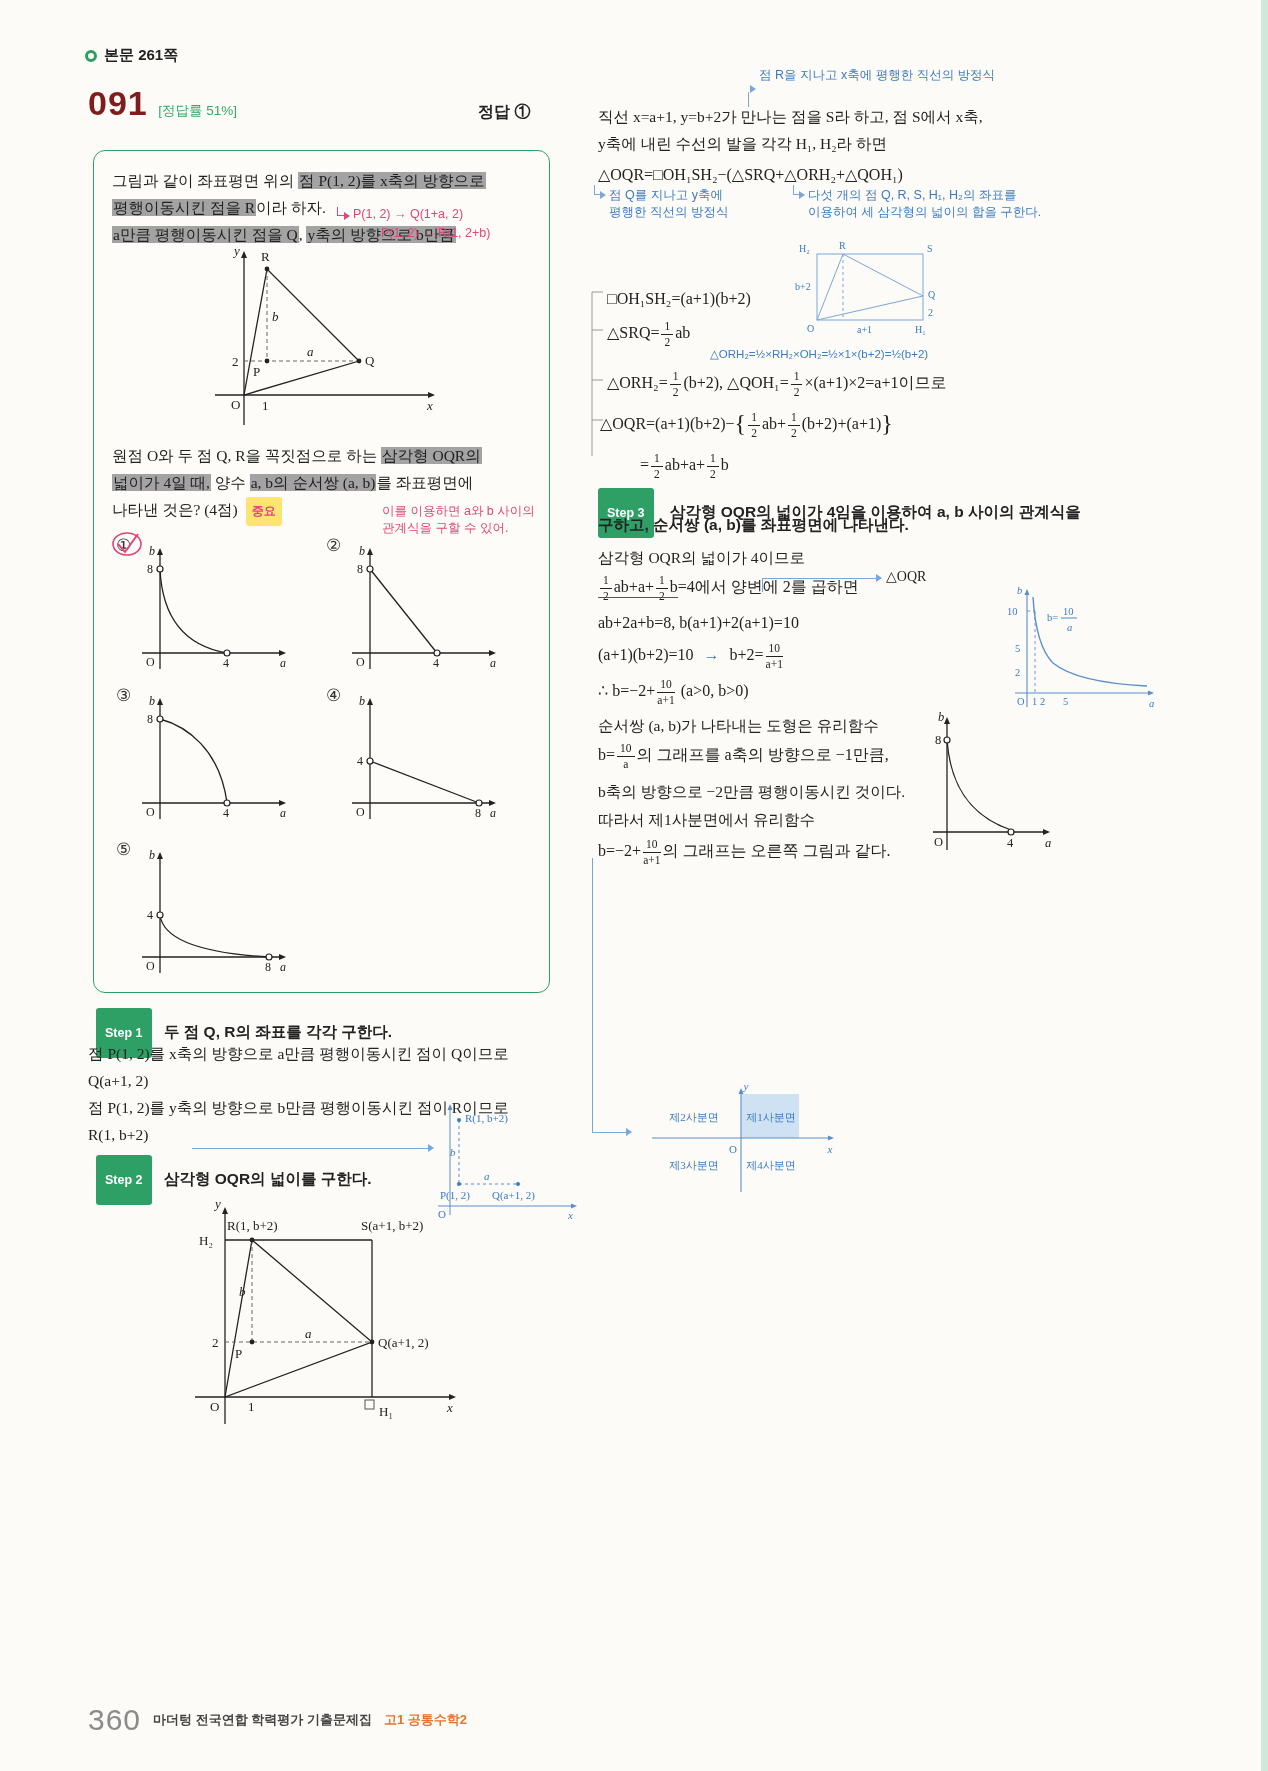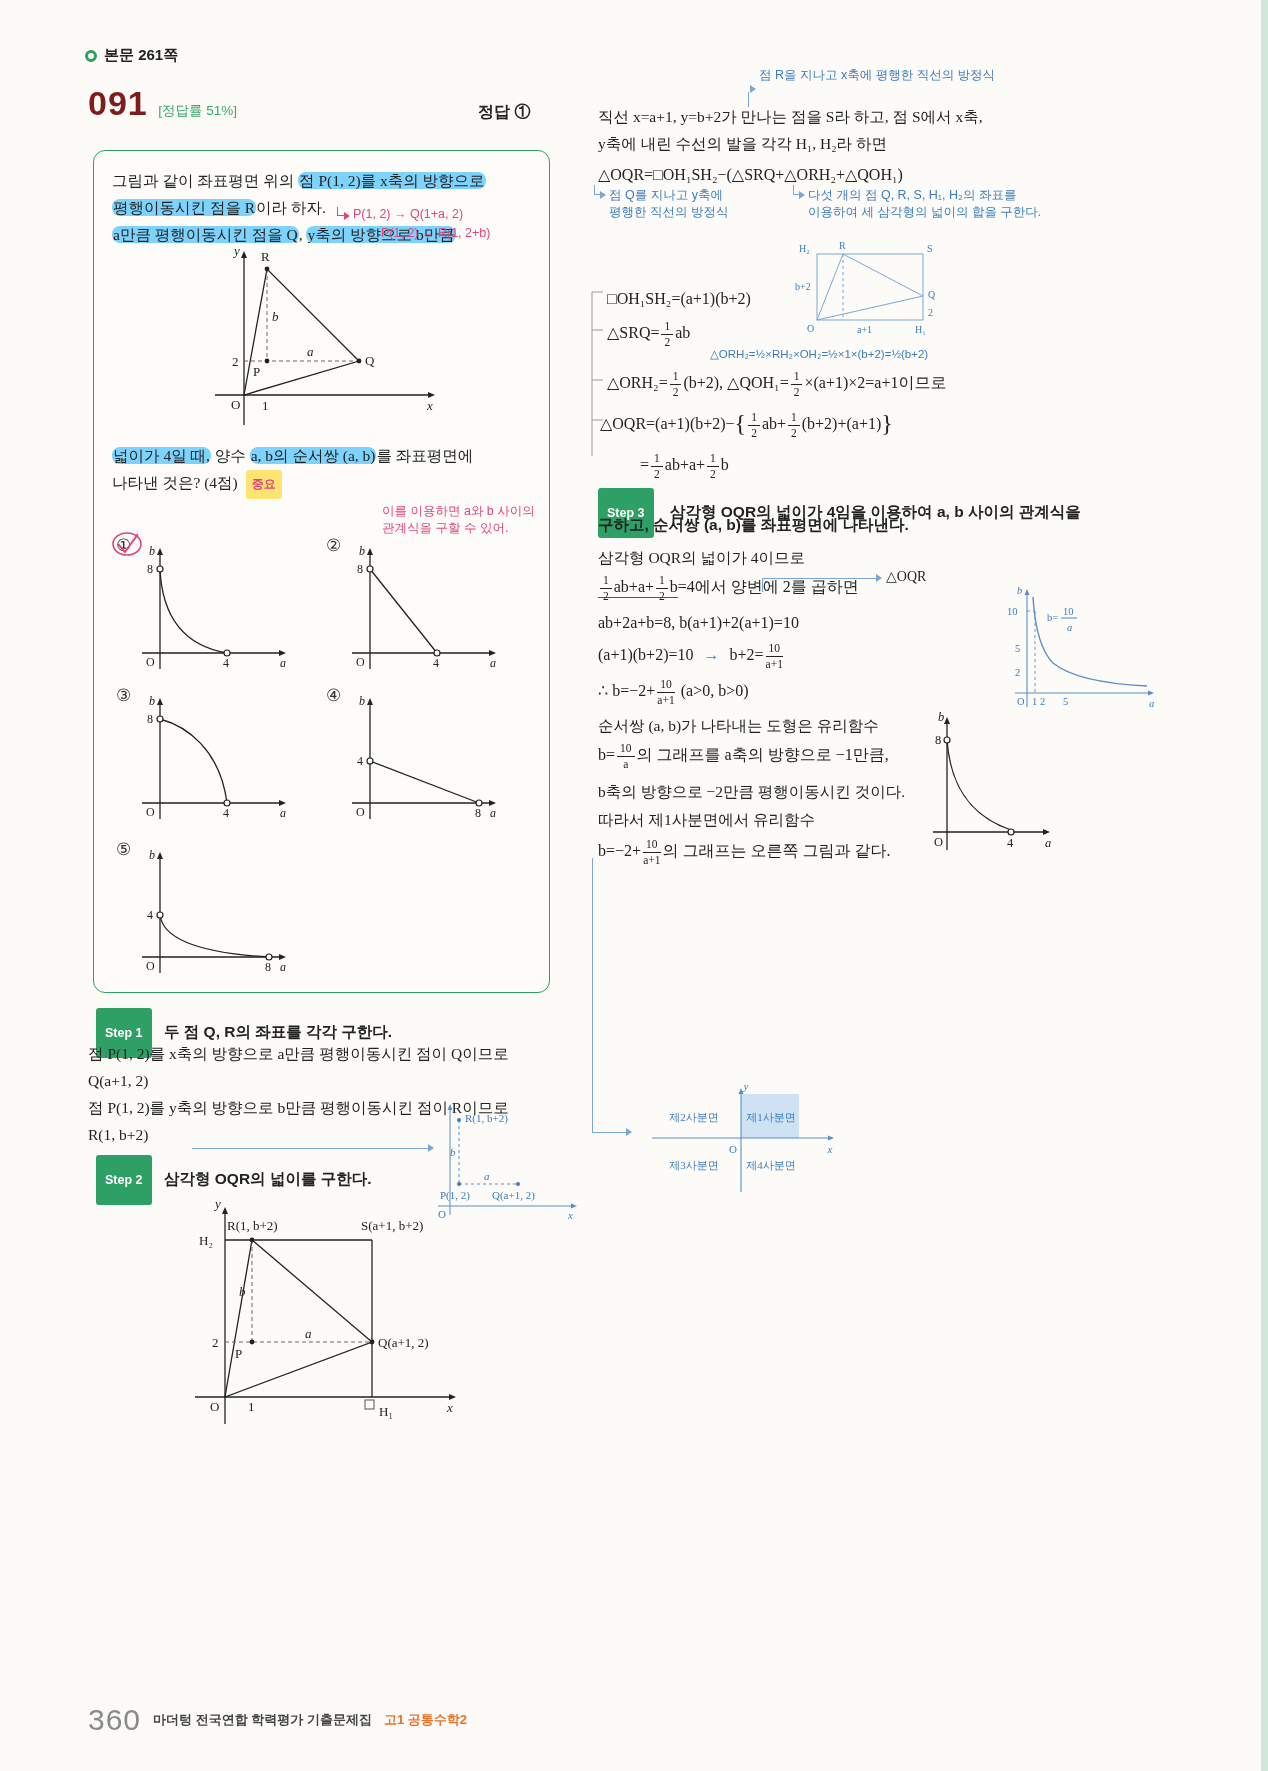--- a/index.html
+++ b/index.html
@@ -1,20 +1,20 @@
 <!DOCTYPE html>
 <html><head>
 <meta charset="utf-8">
 <style>
   *{margin:0;padding:0;box-sizing:border-box;}
   html,body{background:#e9e6df;}
   .page{position:relative;width:1268px;height:1771px;background:#fcfbf7;font-family:"Liberation Sans",sans-serif;color:#222;overflow:hidden;}
   .abs{position:absolute;}
   .t15{font-size:15.5px;line-height:27px;font-family:"Liberation Serif",serif;}
-  .mk{background:#7dd3fc;padding:0 1px;border-radius:8px;}
+  .mk{background:#a3a3a3;padding:0 1px;}
   .pink{color:#e0457b;}
   .blue{color:#3b7cc0;}
   .small{font-size:12.5px;line-height:17px;}
   .eq{font-size:16px;line-height:30px;font-family:"Liberation Serif",serif;white-space:nowrap;}
   .frac{display:inline-flex;flex-direction:column;align-items:center;vertical-align:middle;font-size:11.5px;line-height:1.15;margin:0 2px;}
   .frac .fn{border-bottom:1px solid #222;padding:0 3px 1px;}
   .frac .fd{padding-top:1px;}
   .brace{font-size:24px;vertical-align:-2px;}
   .ulwrap{border-bottom:1px solid #555;padding-bottom:2px;}
   .stepbadge{display:inline-block;background:#2fa065;color:#fff;font-size:12.5px;font-weight:bold;padding:18px 9px;border-radius:3px;font-family:"Liberation Sans",sans-serif;}
@@ -85,20 +85,21 @@
         <text x="166" y="122">Q</text>
         <text x="54" y="133">P</text>
         <text x="73" y="78" font-style="italic">b</text>
         <text x="108" y="113" font-style="italic">a</text>
         <text x="33" y="123">2</text>
         <text x="63" y="167">1</text>
       </g>
     </svg>
 
     <div class="abs t15" style="left:18px;top:291px;width:430px;">
+      <div><span>원점 O와 두 점 Q, R을 꼭짓점으로 하는 </span><span class="mk">삼각형 OQR의</span></div>
       <div><span class="mk">넓이가 4일 때,</span><span> 양수 </span><span class="mk">a, b의 순서쌍 (a, b)</span><span>를 좌표평면에</span></div>
       <div><span>나타낸 것은? (4점)</span><span class="impbadge">중요</span></div>
     </div>
     <div class="abs small pink" style="left:288px;top:352px;">
       <div>이를 이용하면 a와 b 사이의</div>
       <div>관계식을 구할 수 있어.</div>
     </div>
 
     <div class="abs" style="left:22px;top:384px;width:200px;height:142px;">
       <span class="cnum abs" style="left:0;top:0;">①</span>

